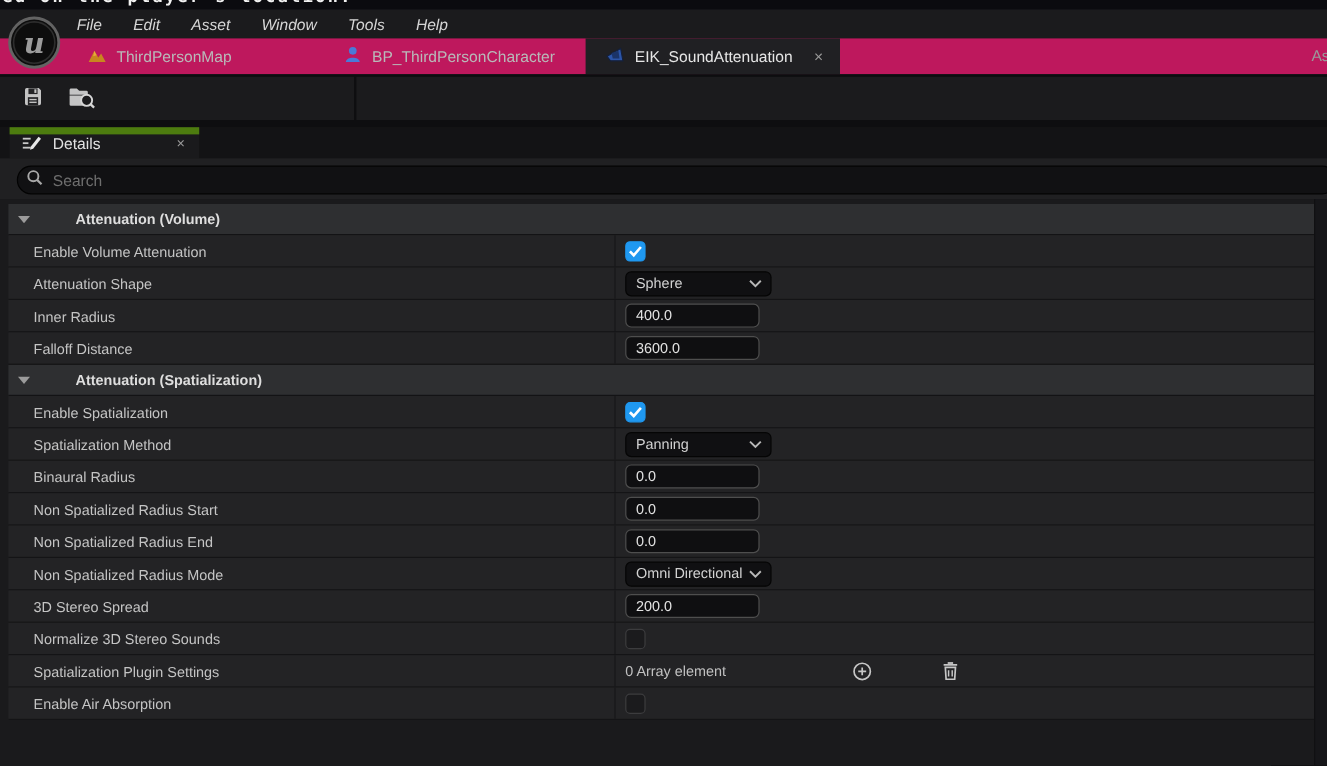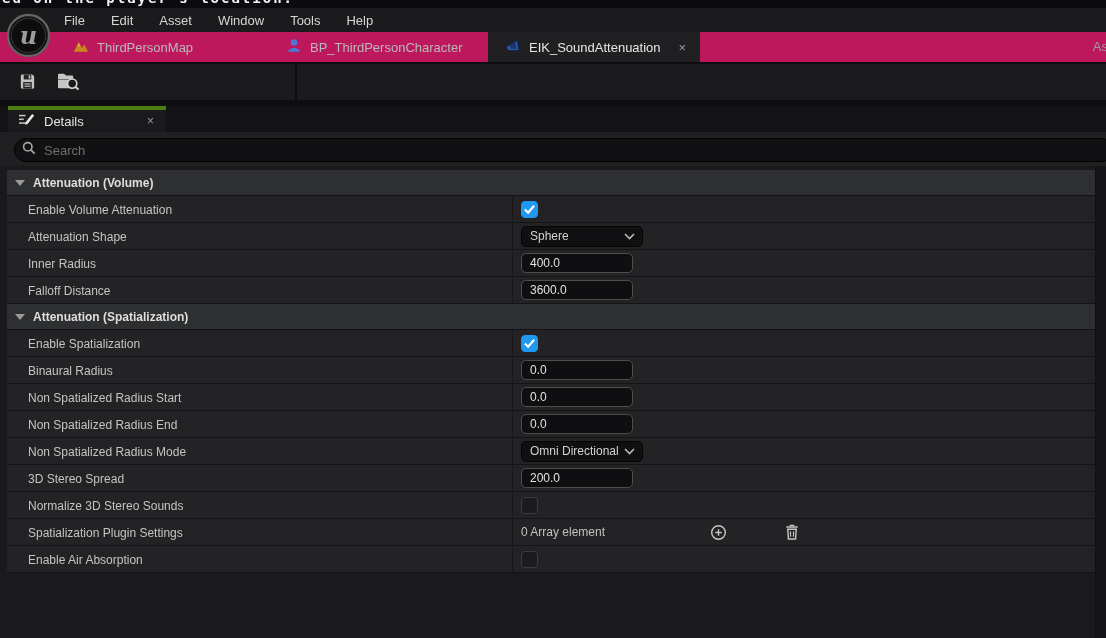--- a/index.html
+++ b/index.html
@@ -7,21 +7,21 @@
     font-family:"Liberation Sans","DejaVu Sans",sans-serif;color:#c8c8c8;background:#1a1a1c;}
 
   
   #bg-strip{position:absolute;top:0;left:0;width:100%;height:8px;background:#0b0b0f;overflow:hidden;}
   #bg-strip .bg-text{position:absolute;top:-10px;left:2px;color:#f2f2f2;
     font-family:"DejaVu Sans Mono",monospace;font-weight:bold;font-size:14px;letter-spacing:2px;white-space:nowrap;}
 
   
   #menubar{position:absolute;top:8px;left:0;width:100%;height:24px;background:#1b1b1d;}
   #menubar .menu-items{position:absolute;left:64px;top:0;height:24px;display:flex;align-items:center;gap:26px;}
-  .menu-item{font-size:13px;color:#d6d6d6;cursor:default;}
+  .menu-item{font-size:13px;color:#d6d6d6;cursor:default;font-style:italic;}
 
   
   #ue-logo{position:absolute;top:13px;left:6px;width:45px;height:45px;z-index:5;}
 
   
   #tabrow{position:absolute;top:32px;left:0;width:100%;height:30px;background:#be185d;}
   .asset-tab{position:absolute;top:0;height:30px;display:flex;align-items:center;gap:8px;font-size:13px;color:#b9b9b9;}
   .asset-tab.t0{left:72px;}
   .asset-tab.t1{left:286px;}
   .asset-tab.t2{left:488px;width:212px;background:#202023;color:#e6e6e6;padding:0 0 0 16px;box-sizing:border-box;align-items:center;}
@@ -34,37 +34,37 @@
   #save-btn{left:13px;}
   #browse-btn{left:54px;}
   #toolbar .tb-divider{position:absolute;left:295px;top:0;width:2px;height:36px;background:#0e0e10;}
 
   
   #panel-gap{position:absolute;top:100px;left:0;width:100%;height:6px;background:#0e0e10;}
 
   
   #dtab-row{position:absolute;top:106px;left:0;width:100%;height:26px;background:#131315;}
   #details-tab{position:absolute;left:8px;top:0;width:158px;height:26px;background:#1a1a1c;
-    border-top:4px solid #4d7c0f;box-sizing:border-box;display:flex;align-items:center;cursor:pointer;}
+    border-top:6px solid #4d7c0f;box-sizing:border-box;display:flex;cursor:pointer;}
   #details-tab .dt-icon{margin-left:10px;}
   #details-tab .dt-label{margin-left:9px;font-size:13px;color:#e2e2e2;}
   #details-tab .close{margin-left:auto;margin-right:12px;color:#9a9a9a;font-size:12px;}
 
   
   #search-row{position:absolute;top:132px;left:0;width:100%;height:34px;background:#202022;}
   #search-box{position:absolute;left:14px;right:-8px;top:6px;height:22px;background:#111113;
     border:1px solid #030303;border-radius:12px;display:flex;align-items:center;}
   #search-box .s-icon{margin-left:7px;}
   #search-box .s-placeholder{margin-left:8px;font-size:13px;color:#6e6e6e;}
 
   
   #details-body{position:absolute;top:166px;left:0;width:100%;height:472px;background:#1a1a1c;overflow:hidden;}
   #sections{margin:4px 10px 0 7px;}
   .section-header{height:25px;background:#2e2f31;border-bottom:1px solid #131315;
-    display:flex;align-items:center;cursor:pointer;}
+    display:flex;align-items:center;cursor:pointer;gap:30px;}
   .section-header .tri{width:0;height:0;margin-left:8px;border-left:5px solid transparent;
     border-right:5px solid transparent;border-top:6px solid #9b9b9b;}
   .section-header .sec-title{margin-left:8px;font-size:12px;font-weight:bold;color:#dedede;}
   .prop-row{position:relative;height:26px;background:#232325;border-bottom:1px solid #141416;}
   .prop-row .row-label{position:absolute;left:21px;top:7px;font-size:12px;color:#c4c4c4;}
   .prop-row .col-divider{position:absolute;left:505px;top:0;width:1px;height:100%;background:#18181a;}
   .value-area{position:absolute;left:514px;top:0;height:100%;display:flex;align-items:center;}
 
   .checkbox{width:17px;height:17px;border-radius:4px;background:#1b1b1d;border:1px solid #3c3c3e;
     box-sizing:border-box;cursor:pointer;display:flex;align-items:center;justify-content:center;}
@@ -260,20 +260,34 @@
           <div class="col-divider"></div>
           <div class="value-area">
             <div class="checkbox checked">
               <svg width="13" height="11" viewBox="0 0 14 12">
                 <polyline points="2,6 5.5,9.5 12,2" fill="none" stroke="#ffffff" stroke-width="2.4"></polyline>
               </svg>
             </div>
           </div>
         </div>
         <div class="prop-row">
+          <span class="row-label">Spatialization Method</span>
+          <div class="col-divider"></div>
+          <div class="value-area">
+            <div class="dropdown">
+              <span class="dd-label">Panning</span>
+              <span class="dd-chevron">
+                <svg width="11" height="7" viewBox="0 0 11 7">
+                  <polyline points="1,1 5.5,5.5 10,1" fill="none" stroke="#b8b8b8" stroke-width="1.6"></polyline>
+                </svg>
+              </span>
+            </div>
+          </div>
+        </div>
+        <div class="prop-row">
           <span class="row-label">Binaural Radius</span>
           <div class="col-divider"></div>
           <div class="value-area">
             <div class="textfield">
               <span class="tf-value">0.0</span>
             </div>
           </div>
         </div>
         <div class="prop-row">
           <span class="row-label">Non Spatialized Radius Start</span>

